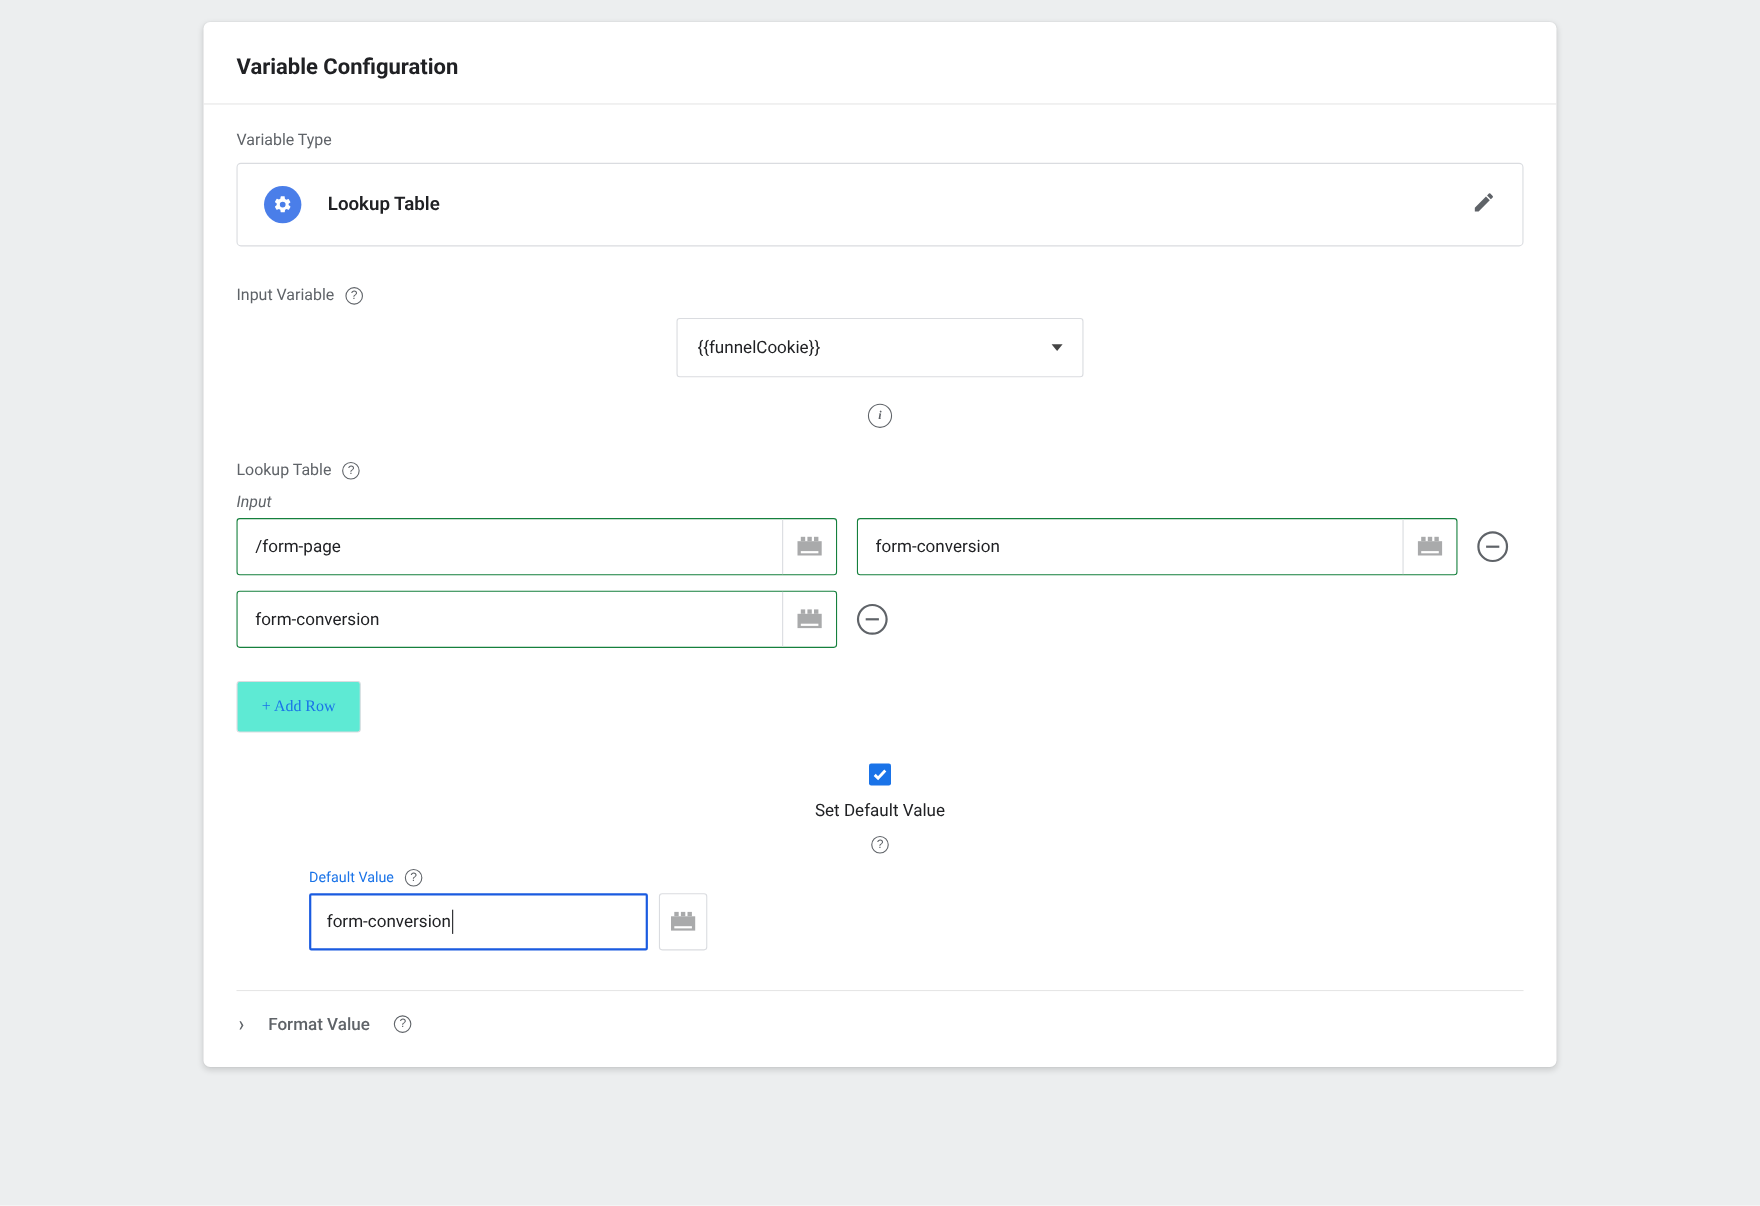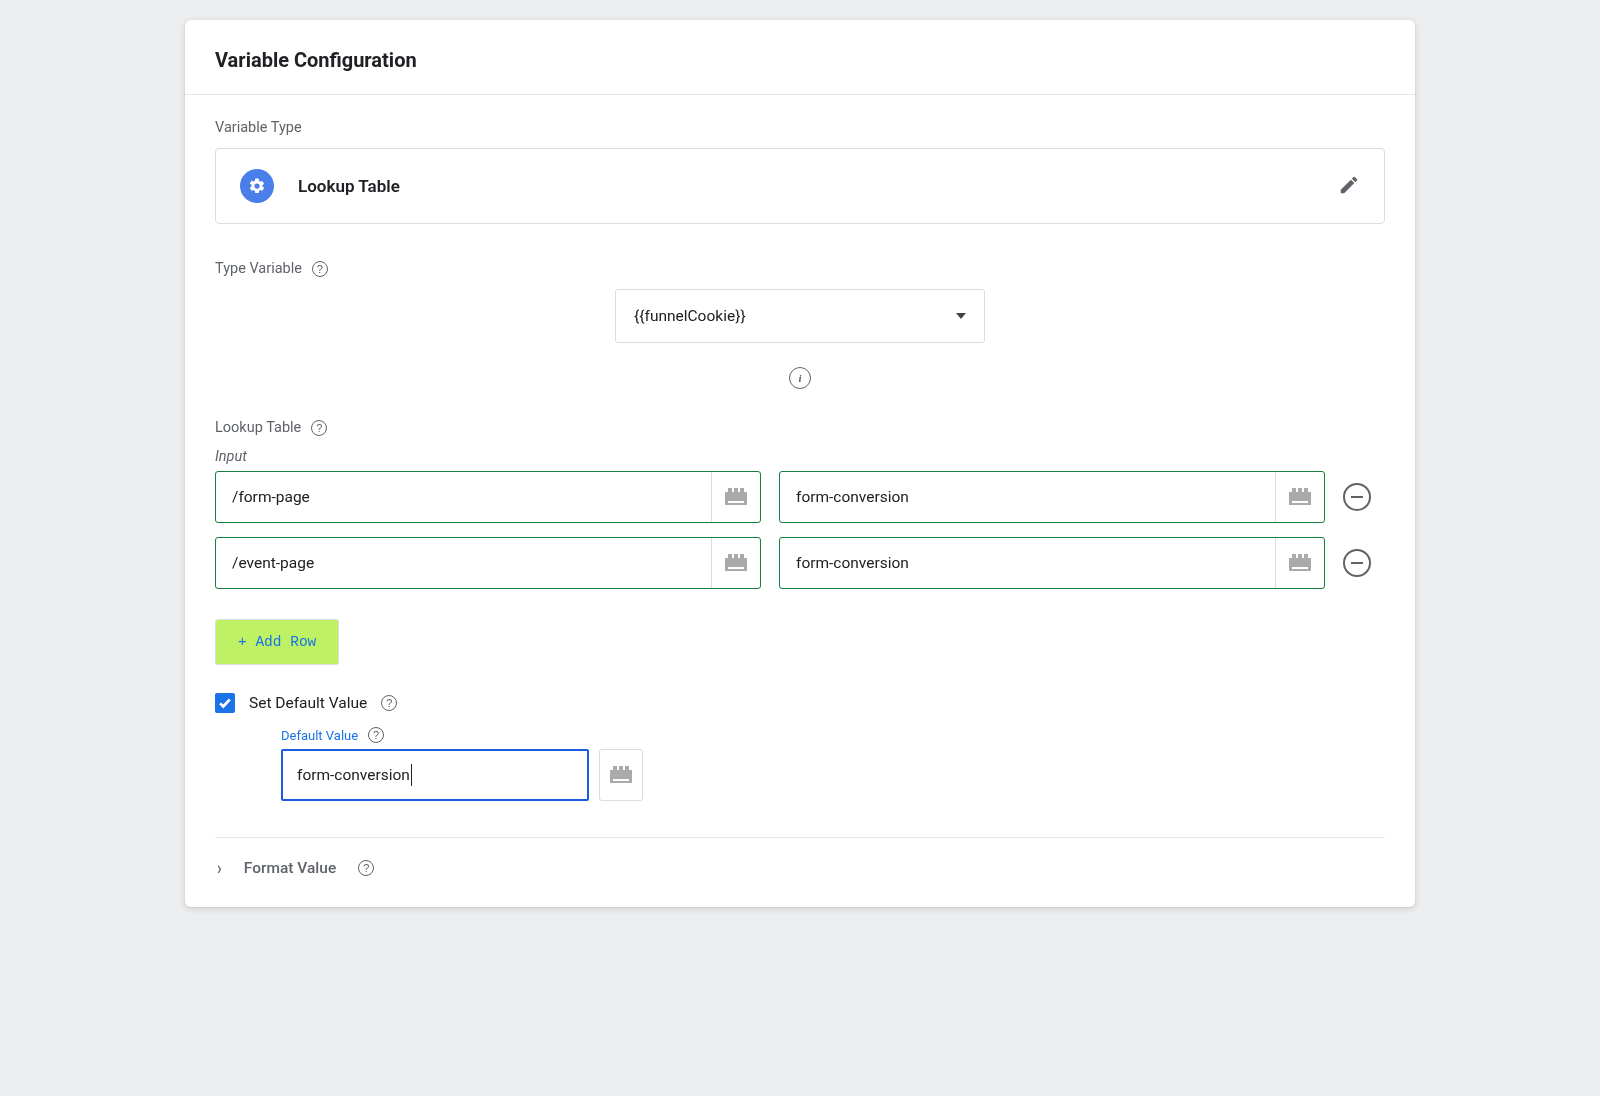--- a/index.html
+++ b/index.html
@@ -169,36 +169,37 @@
   }
   .remove-btn::before {
     content: "";
     width: 12px; height: 2px;
     background: #5f6368;
   }
   .add-row-btn {
     margin-top: 16px;
     border: 1px solid #dadce0;
     border-radius: 3px;
-    background: #bef264;
+    background: #5eead4;
     color: #1a73e8;
     font-size: 14.5px;
     font-weight: 500;
     padding: 14px 22px;
     cursor: pointer;
-    font-family: Liberation Mono, monospace;
+    font-family: Liberation Serif, serif;
   }
   
   .default-wrap { margin-top: 28px; }
   .checkbox-line {
     display: flex;
     align-items: center;
     gap: 14px;
     font-size: 15.5px;
     color: #202124;
+    flex-direction: column;
   }
   .chk {
     width: 20px; height: 20px;
     background: #1a73e8;
     border-radius: 2px;
     display: flex; align-items: center; justify-content: center;
     cursor: pointer;
   }
   .chk svg { stroke: #fff; width: 14px; height: 14px; fill: none; stroke-width: 3; }
   .default-sub {
@@ -274,21 +275,21 @@
         </span>
         <span class="type-name">Lookup Table</span>
         <span class="pencil">
           <svg viewBox="0 0 24 24">
               <path d="M3 17.25V21h3.75L17.81 9.94l-3.75-3.75L3 17.25zM20.71 7.04a1 1 0 0 0 0-1.41l-2.34-2.34a1 1 0 0 0-1.41 0l-1.83 1.83 3.75 3.75 1.83-1.83z"></path>
             </svg>
         </span>
       </div>
 
       <div class="section-label">
-        <span>Type Variable</span>
+        <span>Input Variable</span>
         <span class="help-icon">?</span>
       </div>
       <div class="inputvar-line">
         <div class="select-box">
           <span>{{funnelCookie}}</span>
           <span class="caret"></span>
         </div>
         <span class="help-icon-lg">i</span>
       </div>
 
@@ -326,32 +327,20 @@
                   <rect x="5" y="15" width="16" height="2" fill="#fff"></rect>
                 </svg>
             </div>
           </div>
           <div class="remove-btn"></div>
         </div>
 
         
         <div class="table-row">
           <div class="cell-box">
-            <div class="cell-input">/event-page</div>
-            <div class="lego-btn">
-              <svg viewBox="0 0 26 22">
-                  <rect x="5" y="2" width="4" height="4"></rect>
-                  <rect x="11" y="2" width="4" height="4"></rect>
-                  <rect x="17" y="2" width="4" height="4"></rect>
-                  <rect x="2" y="6" width="22" height="13"></rect>
-                  <rect x="5" y="15" width="16" height="2" fill="#fff"></rect>
-                </svg>
-            </div>
-          </div>
-          <div class="cell-box">
             <div class="cell-input">form-conversion</div>
             <div class="lego-btn">
               <svg viewBox="0 0 26 22">
                   <rect x="5" y="2" width="4" height="4"></rect>
                   <rect x="11" y="2" width="4" height="4"></rect>
                   <rect x="17" y="2" width="4" height="4"></rect>
                   <rect x="2" y="6" width="22" height="13"></rect>
                   <rect x="5" y="15" width="16" height="2" fill="#fff"></rect>
                 </svg>
             </div>

